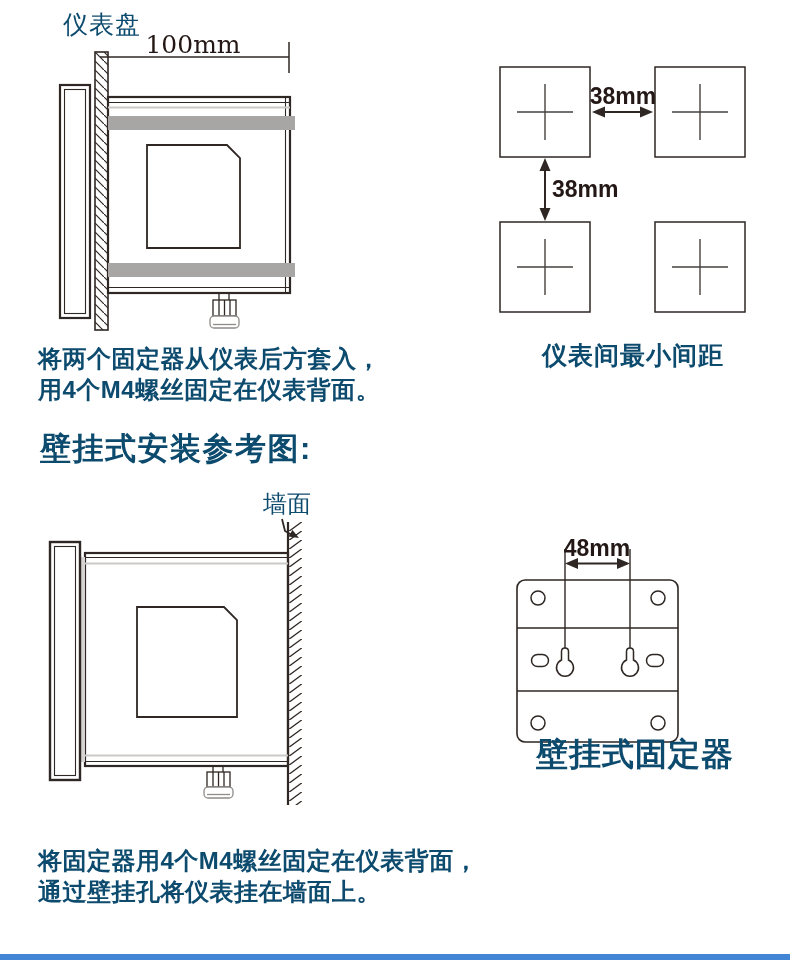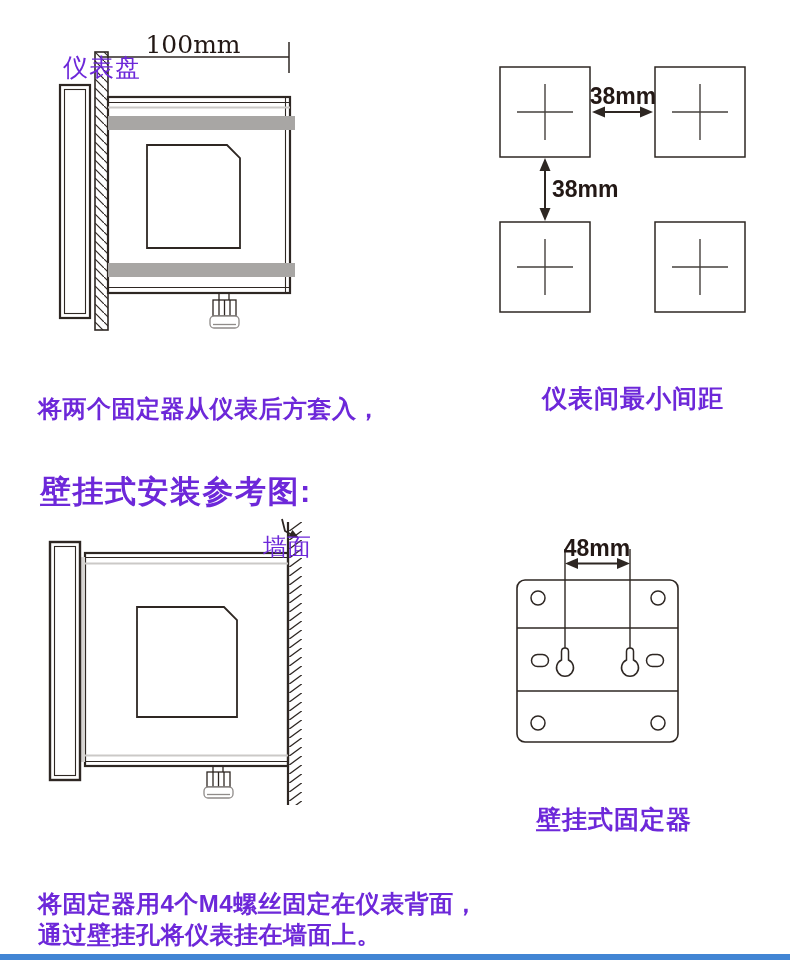--- a/index.html
+++ b/index.html
@@ -2,28 +2,28 @@
 <html><head>
 <meta charset="utf-8">
 <style>
   html,body{margin:0;padding:0;background:#ffffff;}
   .page{
     position:relative;width:790px;height:960px;background:#ffffff;overflow:hidden;
     font-family:"Liberation Sans","DejaVu Sans",sans-serif;color:#231815;
   }
   .abs{position:absolute;}
   svg{position:absolute;left:0;top:0;}
-  .cn{color:#6d28d9;white-space:nowrap;margin-top:43px;}
+  .cn{color:#0c4a6e;white-space:nowrap;}
   .panel-title{left:63px;top:8px;font-size:25px;font-weight:500;letter-spacing:1px;}
-  .instr{left:38px;top:350px;font-size:24px;font-weight:700;line-height:31px;letter-spacing:0.5px;}
+  .instr{left:38px;top:343px;font-size:24px;font-weight:700;line-height:31px;letter-spacing:0.5px;}
   .instr2{left:38px;top:845px;font-size:24px;font-weight:700;line-height:31px;letter-spacing:0.5px;}
   .spacing-caption{left:542px;top:339px;font-size:25px;font-weight:700;letter-spacing:1px;}
   .wall-heading{left:40px;top:428px;font-size:31px;font-weight:800;letter-spacing:1.5px;}
   .wall-label{left:263px;top:488px;font-size:24px;font-weight:400;}
-  .bracket-caption{left:536px;top:760px;font-size:25px;font-weight:700;letter-spacing:1px;}
+  .bracket-caption{left:536px;top:733px;font-size:32px;font-weight:700;letter-spacing:1px;}
   .accent-bar{left:0;top:954px;width:790px;height:6px;background:#4285d4;}
   svg text{font-family:"Liberation Sans","DejaVu Sans",sans-serif;fill:#231815;font-weight:700;}
   svg text.serif{font-family:"DejaVu Serif","Liberation Serif",serif;font-weight:500;}
 </style>
 </head>
 <body>
 
 <div class="page">
 
   <svg width="790" height="960" viewBox="0 0 790 960">
@@ -163,20 +163,21 @@
 
       <rect x="531.5" y="654.5" width="17" height="12" rx="6" stroke-width="1.5"></rect>
       <rect x="646.5" y="654.5" width="17" height="12" rx="6" stroke-width="1.5"></rect>
     </g>
   </svg>
 
   <div class="abs cn panel-title">仪表盘</div>
 
   <div class="abs cn instr">
     <div>将两个固定器从仪表后方套入，</div>
+    <div>用4个M4螺丝固定在仪表背面。</div>
   </div>
 
   <div class="abs cn wall-heading">壁挂式安装参考图:</div>
 
   <div class="abs cn spacing-caption">仪表间最小间距</div>
 
   <div class="abs cn wall-label">墙面</div>
 
   <div class="abs cn bracket-caption">壁挂式固定器</div>
 

